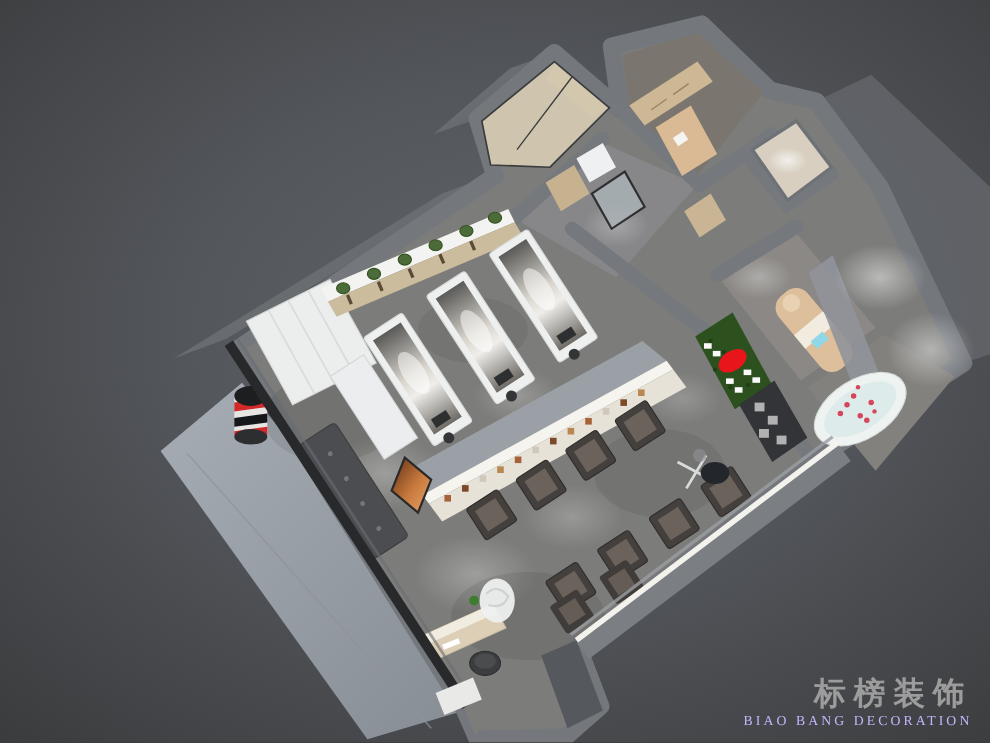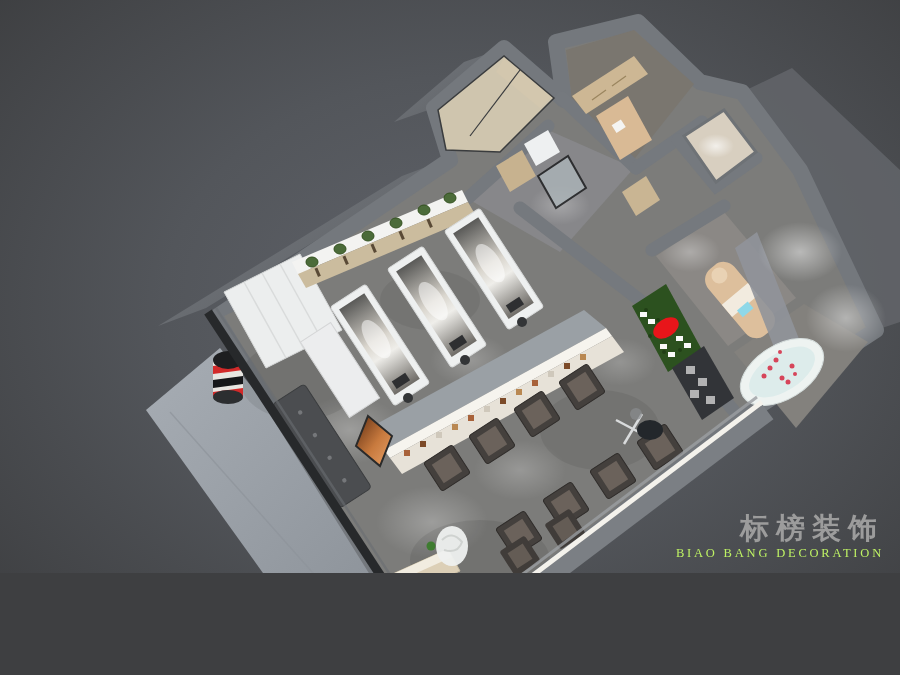--- a/index.html
+++ b/index.html
@@ -1,23 +1,23 @@
 <!DOCTYPE html>
 <html><head>
 <meta charset="utf-8">
 <style>
   html,body{margin:0;padding:0;background:#3e3f41;}
-  .stage{position:relative;width:900px;height:573px;overflow:hidden;
+  .stage{position:relative;width:900px;height:675px;overflow:hidden;
          font-family:"DejaVu Sans","Liberation Sans",sans-serif;background:#3e3f41;}
   .stage svg{position:absolute;left:0;top:0;}
   .watermark{position:absolute;right:16px;bottom:12px;text-align:right;user-select:none;}
   .wm-cn{font-family:"DejaVu Sans",sans-serif;font-weight:bold;font-size:29px;
          letter-spacing:7px;color:#9c9c9c;line-height:1;}
   .wm-en{font-family:"Liberation Serif","DejaVu Serif",serif;font-size:12.5px;
-         letter-spacing:2.8px;color:#bef264;margin-top:3px;}
+         letter-spacing:2.8px;color:#c4b5fd;margin-top:3px;}
 </style>
 </head>
 <body>
 
 <div class="stage">
 <svg width="900" height="675" viewBox="0 0 900 675">
   <defs>
     <radialGradient id="bgGrad" cx="52%" cy="45%" r="75%">
       <stop offset="0%" stop-color="#60636a"></stop>
       <stop offset="45%" stop-color="#53565b"></stop>

